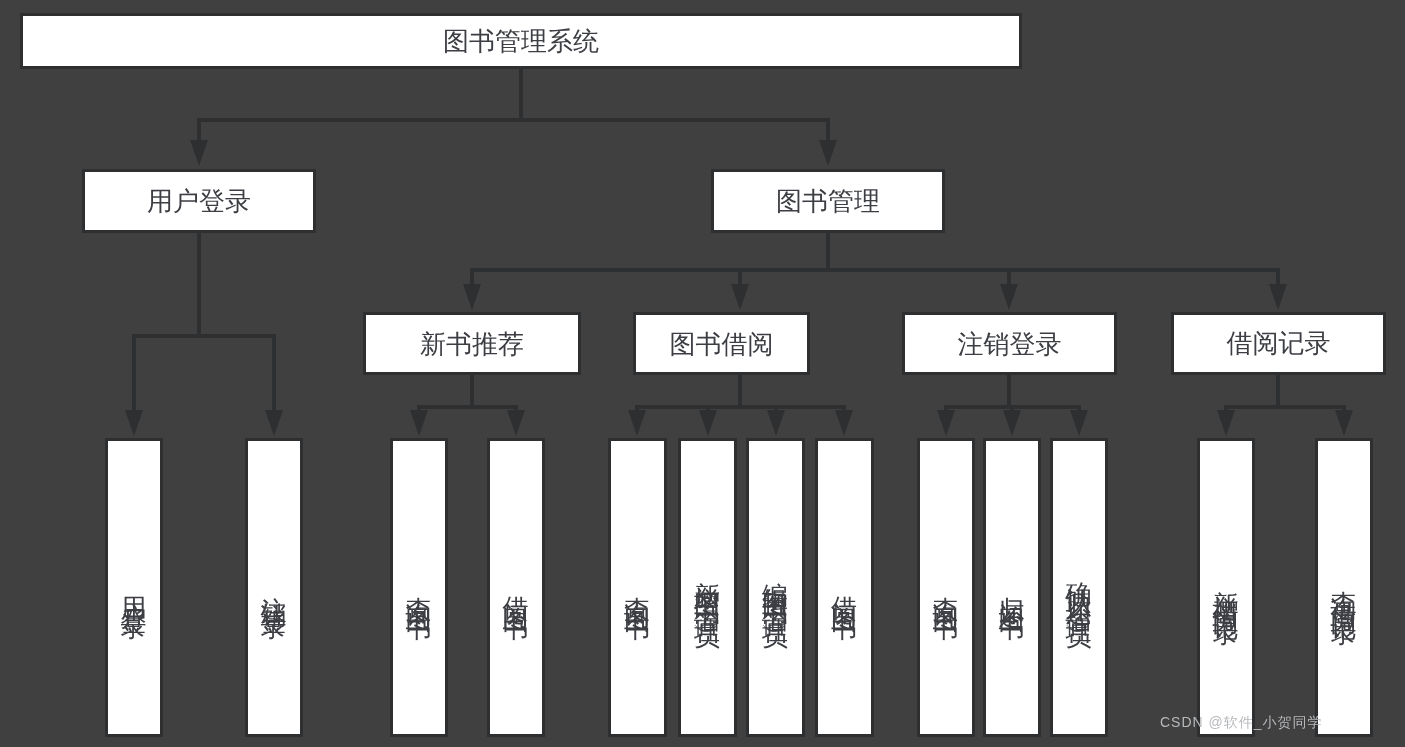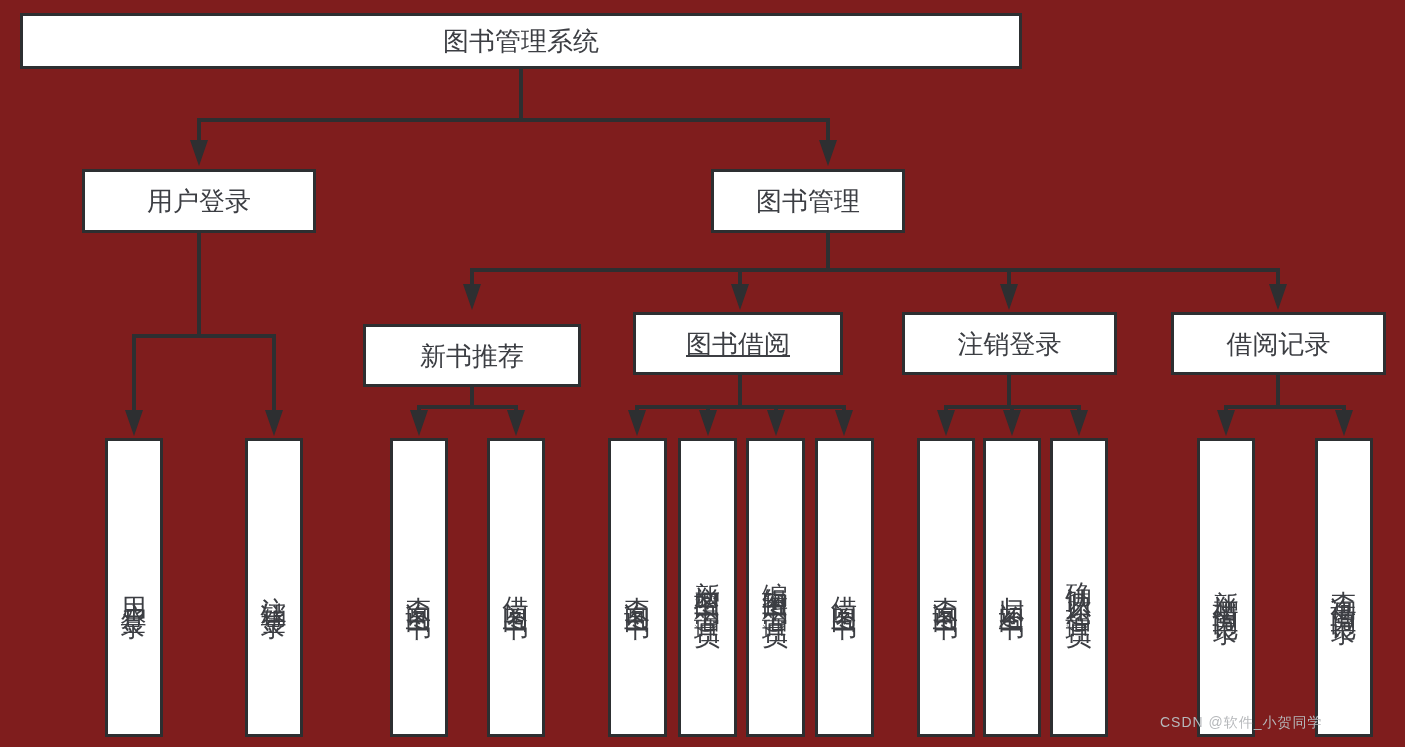--- a/index.html
+++ b/index.html
@@ -5,21 +5,21 @@
   html, body {
     margin: 0;
     padding: 0;
     background: #ffffff;
     font-family: "Liberation Sans", "DejaVu Sans", sans-serif;
   }
   .canvas {
     position: relative;
     width: 1405px;
     height: 747px;
-    background: #7f1d1d;
+    background: #404040;
     overflow: hidden;
     text-align: right;
   }
   svg.connectors {
     position: absolute;
     left: 0;
     top: 0;
     width: 1405px;
     height: 747px;
     pointer-events: none;
@@ -97,26 +97,26 @@
     <polygon points="1070,410 1088,410 1079,436" fill="#2d2f31"></polygon>
 
     <path d="M1278 375 L1278 407 M1226 407 L1344 407 M1226 405 L1226 412 M1344 405 L1344 412" stroke="#2d2f31" stroke-width="4" fill="none"></path>
     <polygon points="1217,410 1235,410 1226,436" fill="#2d2f31"></polygon>
     <polygon points="1335,410 1353,410 1344,436" fill="#2d2f31"></polygon>
   </svg>
 
   <div class="node" style="left:20px; top:13px; width:1002px; height:56px;">图书管理系统</div>
 
   <div class="node" style="left:82px; top:169px; width:234px; height:64px;">用户登录</div>
-  <div class="node" style="left:711px; top:169px; width:194px; height:64px;">图书管理</div>
+  <div class="node" style="left:711px; top:169px; width:234px; height:64px;">图书管理</div>
 
-  <div class="node" style="left:363px; top:312px; width:218px; height:63px;margin-top:12px;">新书推荐</div>
-  <div class="node" style="left:633px; top:312px; width:210px; height:63px;text-decoration:underline;">图书借阅</div>
+  <div class="node" style="left:363px; top:312px; width:218px; height:63px;">新书推荐</div>
+  <div class="node" style="left:633px; top:312px; width:177px; height:63px;">图书借阅</div>
   <div class="node" style="left:902px; top:312px; width:215px; height:63px;">注销登录</div>
-  <div class="node" style="left:1171px; top:312px; width:215px; height:63px;">借阅记录</div>
+  <div class="node" style="left:1171px; top:312px; width:215px; height:63px;font-family:Liberation Serif, serif;">借阅记录</div>
 
   <div class="node leaf" style="left:105px;">
     <span class="vtext">用户登录</span>
   </div>
   <div class="node leaf" style="left:245px;">
     <span class="vtext">注销登录</span>
   </div>
 
   <div class="node leaf" style="left:390px;">
     <span class="vtext">查询图书</span>

